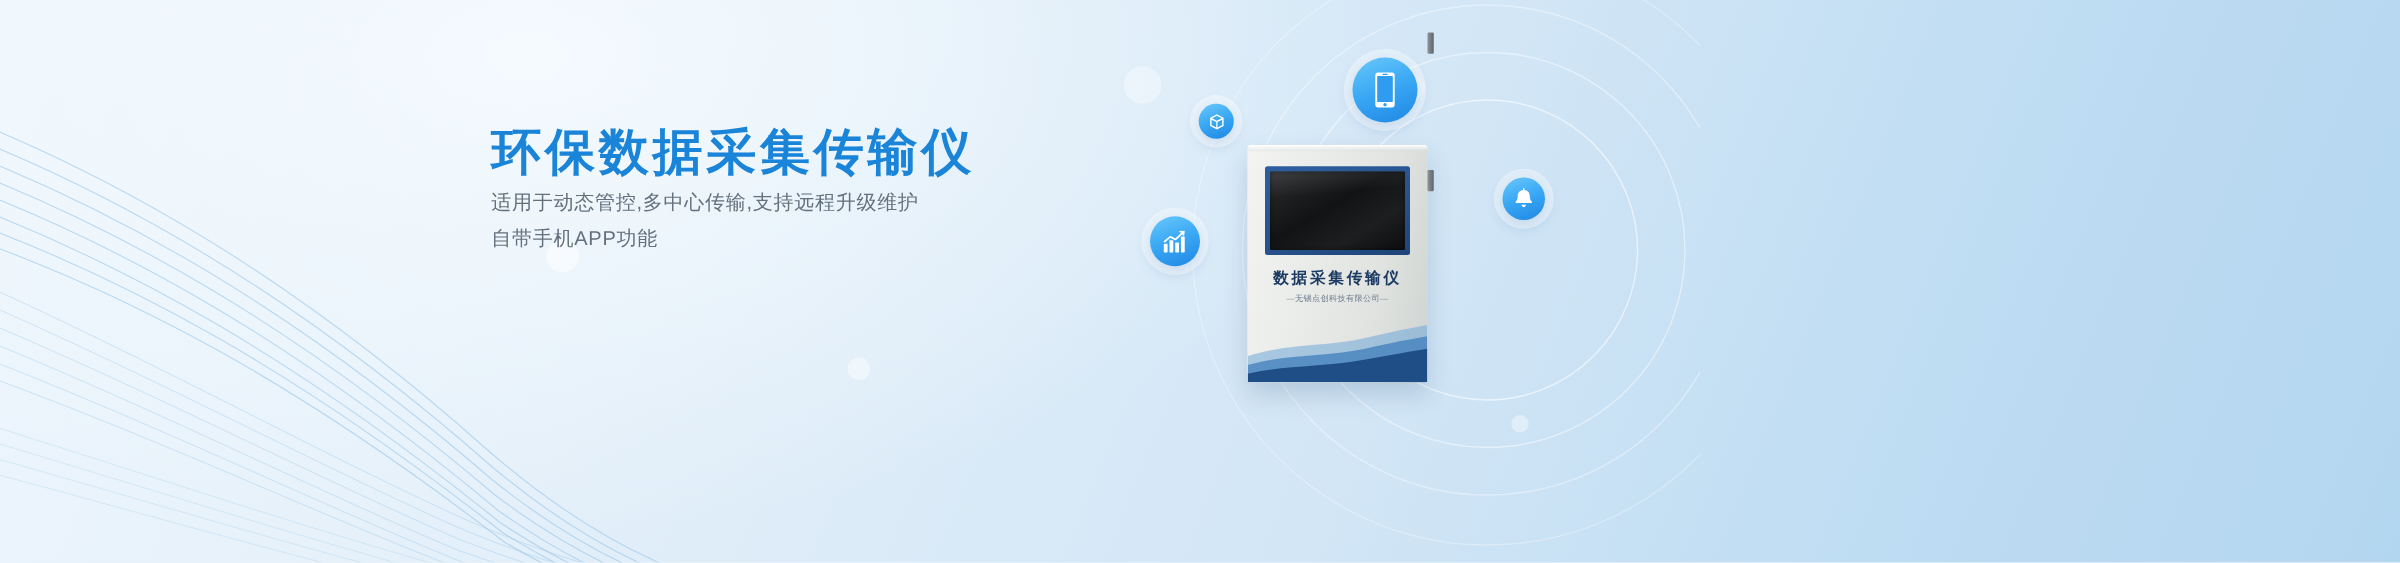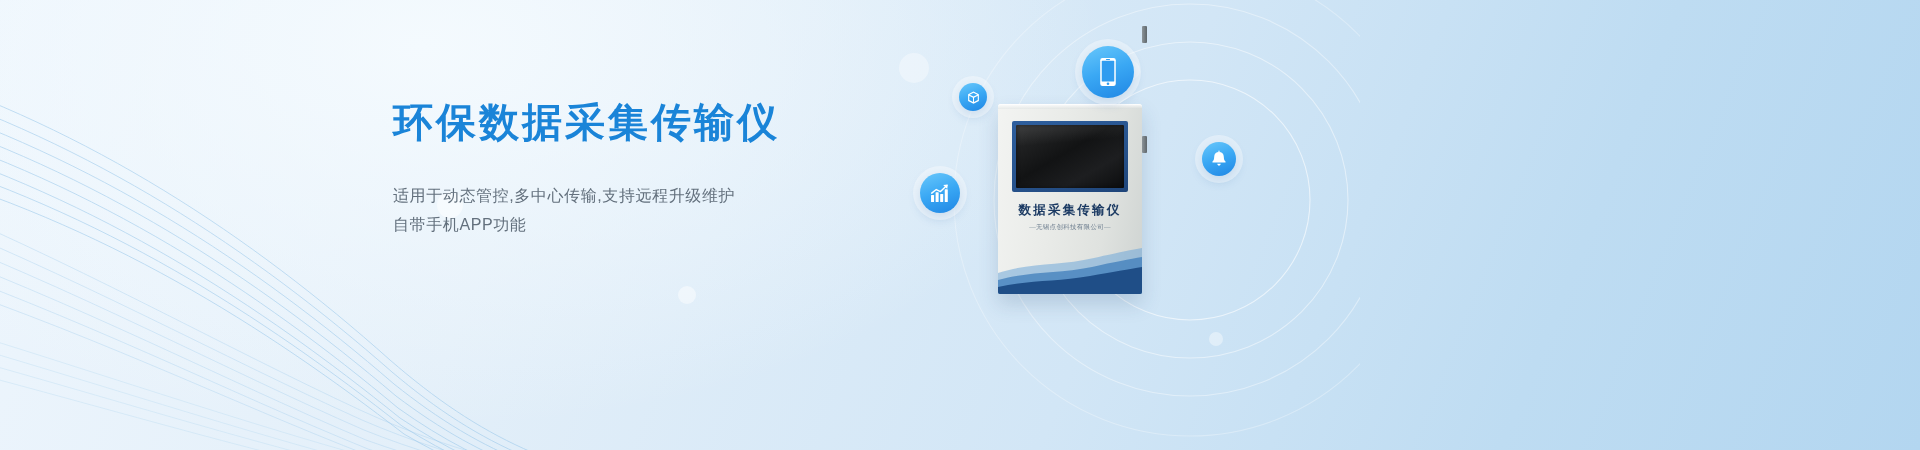--- a/index.html
+++ b/index.html
@@ -52,21 +52,20 @@
   }
   .headline {
     font-size:40px;
     line-height:52px;
     letter-spacing:3px;
     color:#1a84d8;
     font-weight:700;
     white-space:nowrap;
   }
   .sublist {
-    margin-top:33px;
     list-style:none;
   }
   .sublist li {
     font-size:16px;
     line-height:29px;
     letter-spacing:0.6px;
     color:#63707d;
     white-space:nowrap;
   }
 
@@ -83,21 +82,21 @@
     left:0; top:0;
     width:500px; height:450px;
     pointer-events:none;
   }
   .rings svg { display:block; width:100%; height:100%; }
 
   
   .cabinet {
     position:absolute;
     left:138px;
-    top:104px;
+    top:116px;
     width:144px;
     height:190px;
     background:linear-gradient(100deg, #f3f4f2 0%, #e9ebe8 40%, #dfe2df 72%, #ced3d1 100%);
     border-radius:3px 3px 2px 2px;
     box-shadow: 0 10px 20px rgba(40,70,110,0.18), 0 1px 0 rgba(255,255,255,0.8) inset;
     overflow:hidden;
   }
   .cab-topshade {
     position:absolute; left:0; top:0; width:100%; height:5px;
     background:linear-gradient(180deg, rgba(255,255,255,0.9), rgba(200,208,210,0.25));

